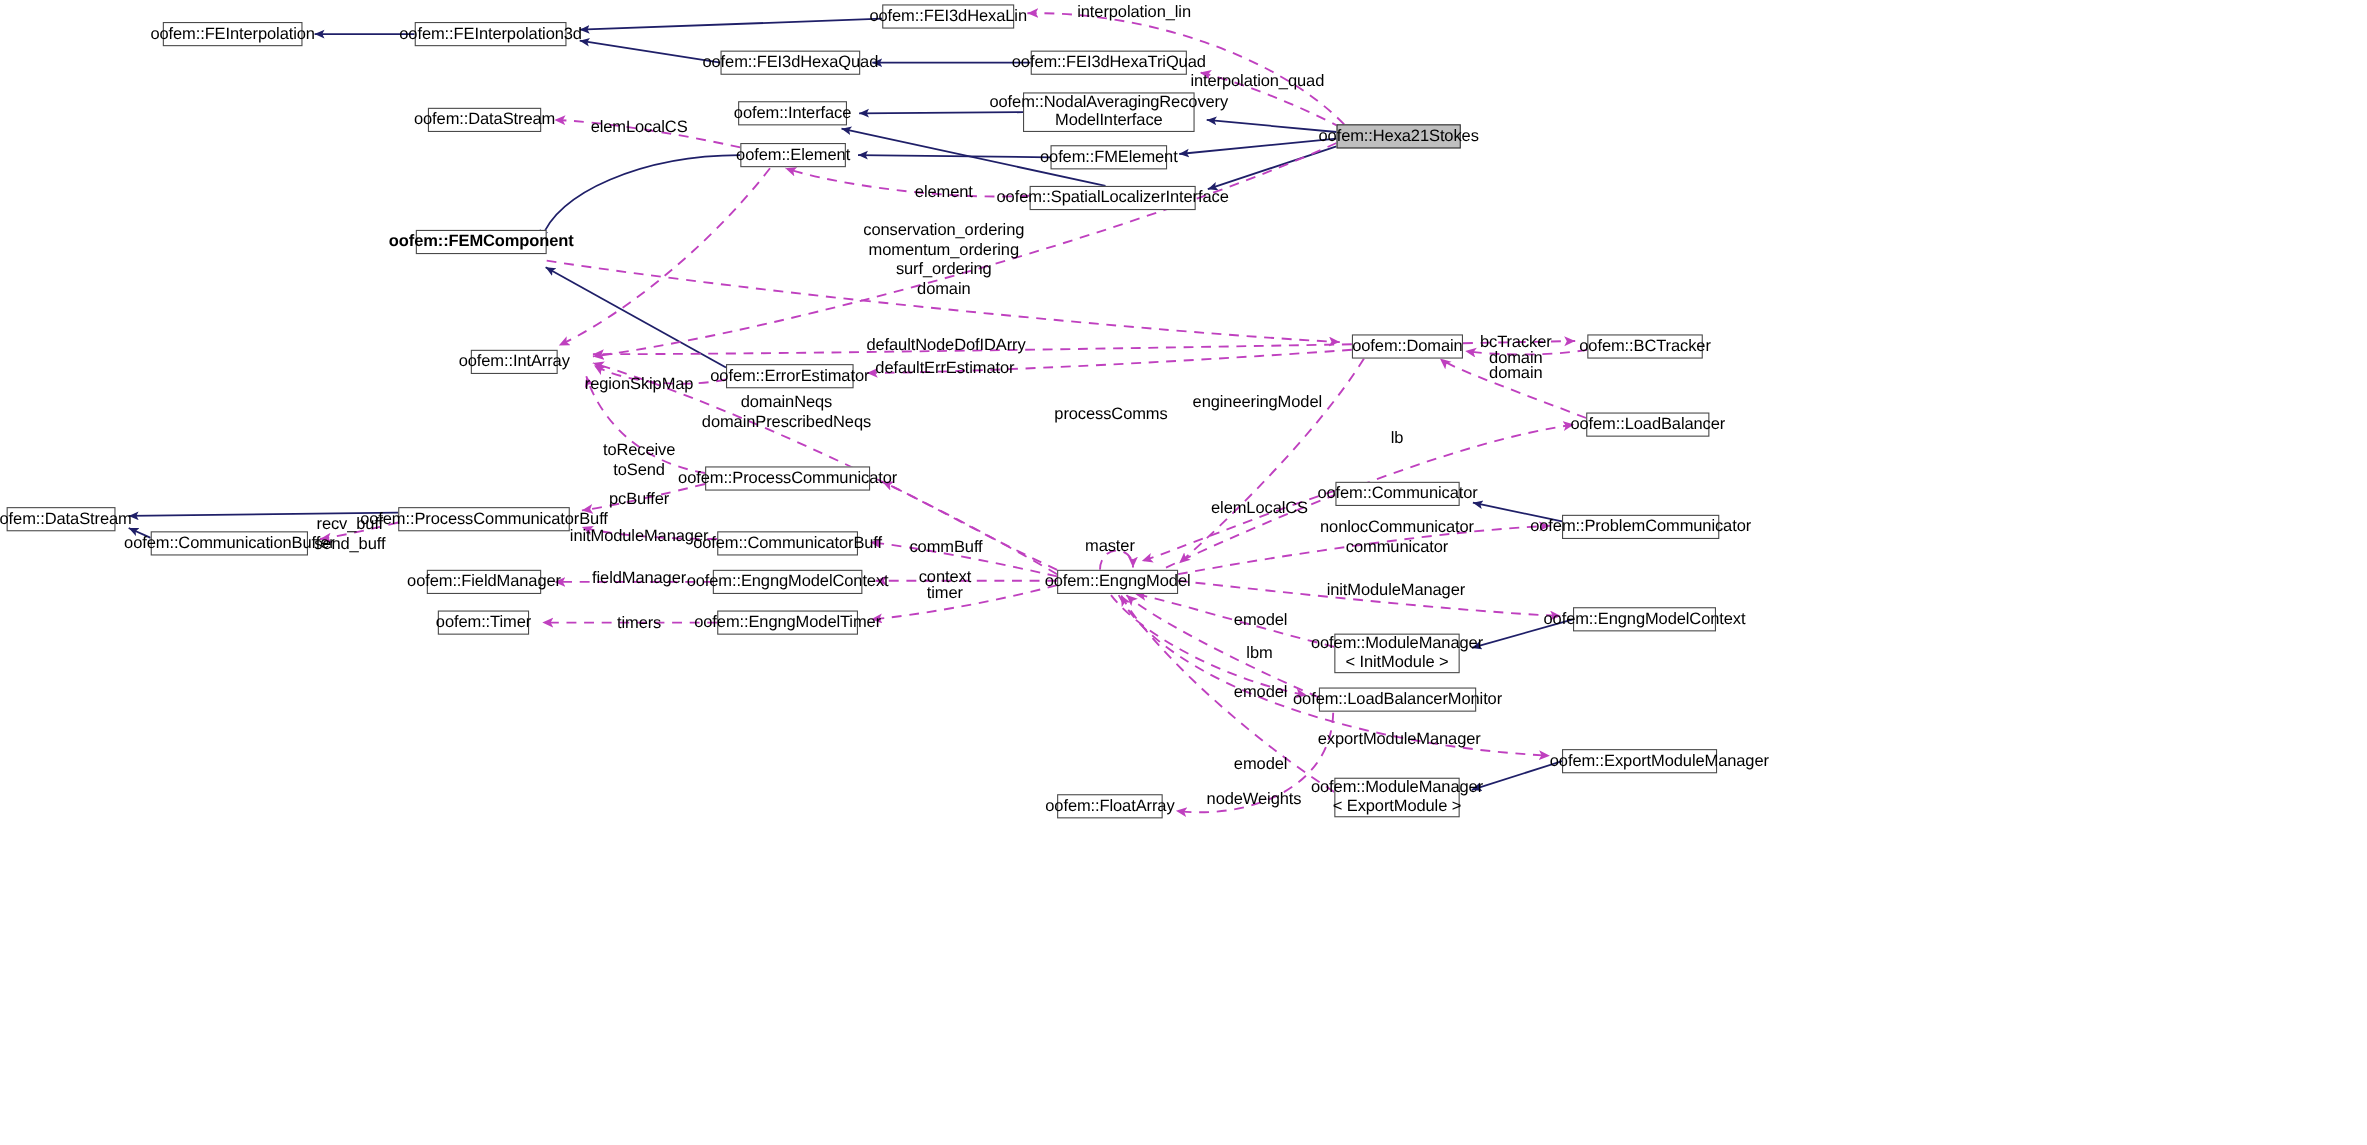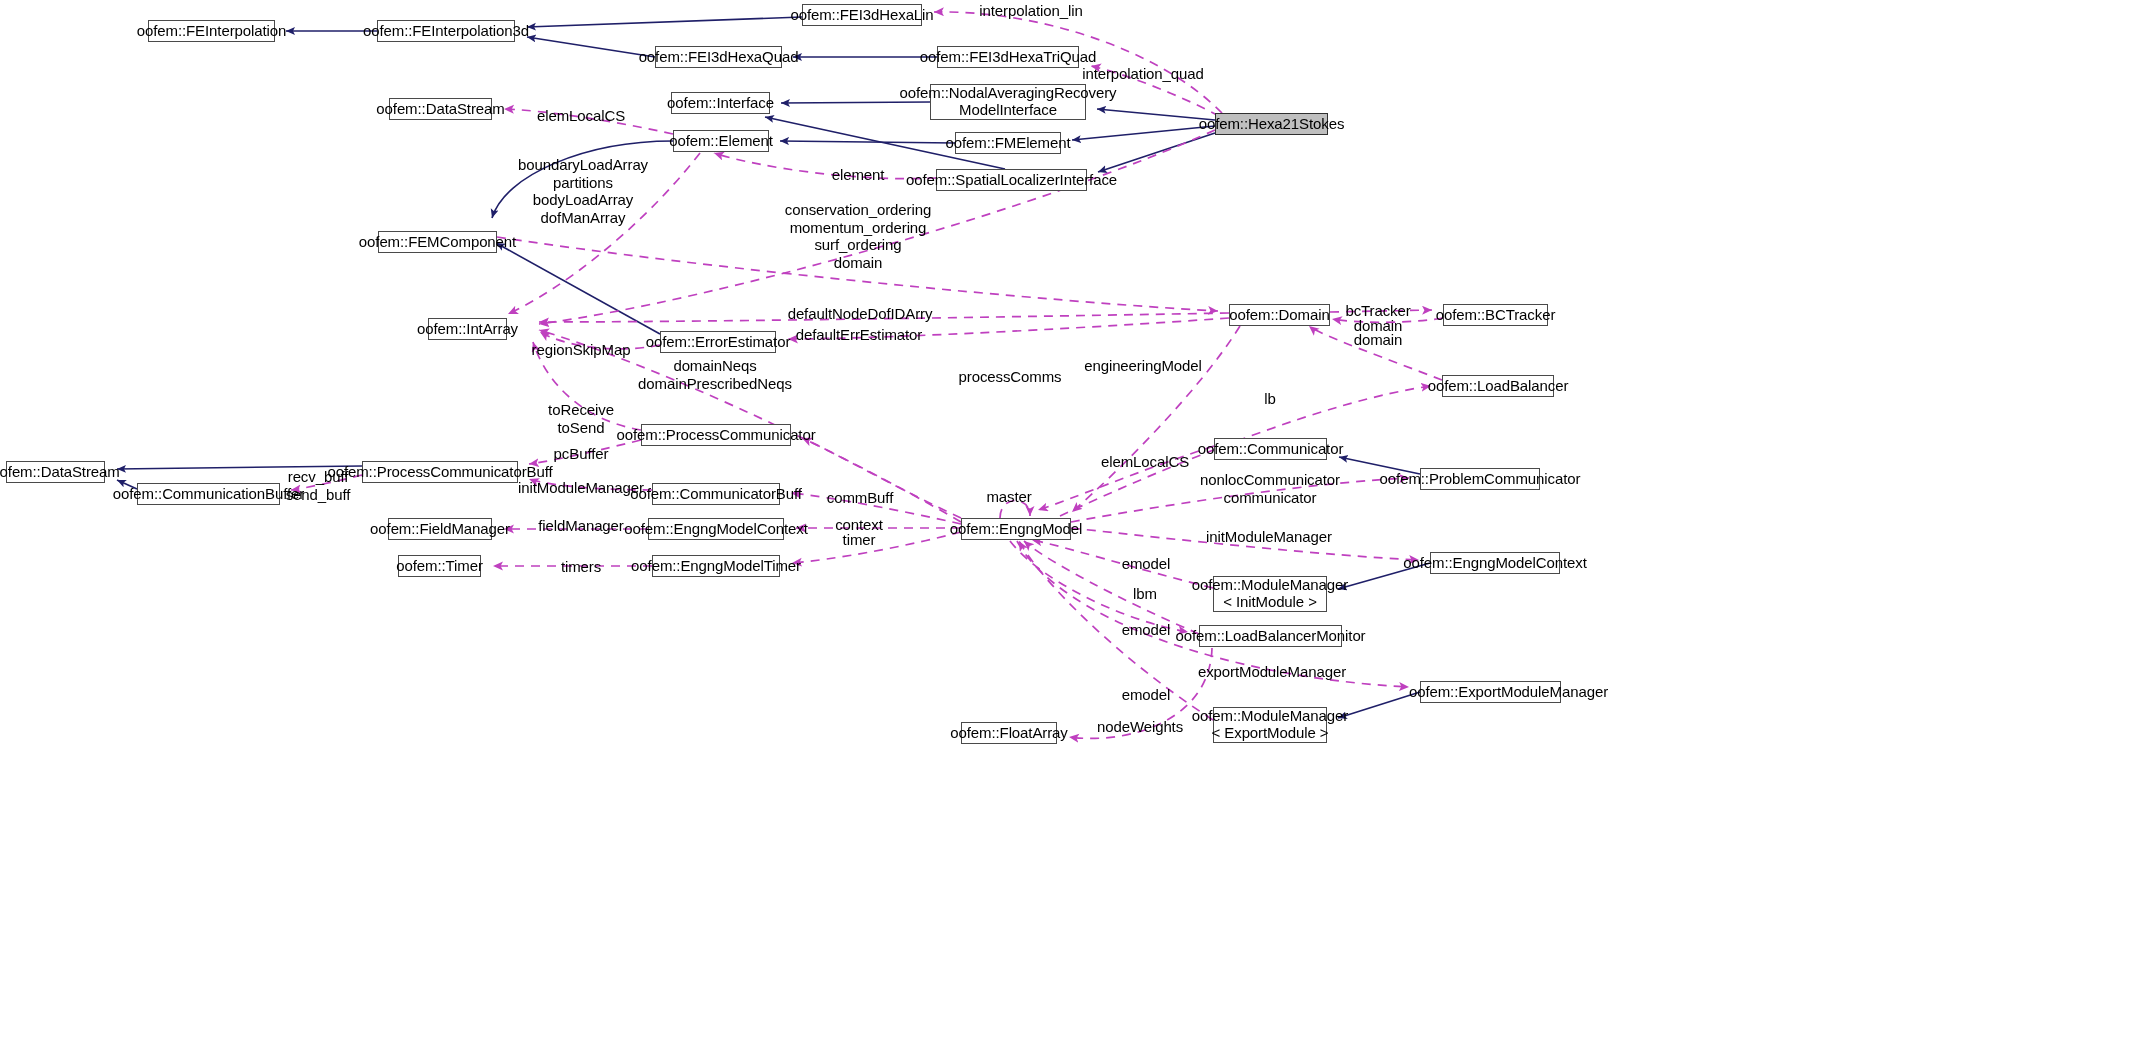--- a/index.html
+++ b/index.html
@@ -199,41 +199,41 @@
 ModelInterface</div>
 
   <div class="node highlight" style="left:1215px;top:113px;width:113px;height:22px;">oofem::Hexa21Stokes</div>
 
   <div class="node" style="left:673px;top:130px;width:96px;height:22px;">oofem::Element</div>
 
   <div class="node" style="left:955px;top:132px;width:106px;height:22px;">oofem::FMElement</div>
 
   <div class="node" style="left:936px;top:169px;width:151px;height:22px;">oofem::SpatialLocalizerInterface</div>
 
-  <div class="node" style="left:378px;top:231px;width:119px;height:22px;">oofem::FEMComponent</div>
+  <div class="node" style="left:378px;top:209px;width:119px;height:22px;font-weight:bold;">oofem::FEMComponent</div>
 
   <div class="node" style="left:428px;top:318px;width:79px;height:22px;">oofem::IntArray</div>
 
   <div class="node" style="left:660px;top:331px;width:116px;height:22px;">oofem::ErrorEstimator</div>
 
   <div class="node" style="left:1229px;top:304px;width:101px;height:22px;">oofem::Domain</div>
 
   <div class="node" style="left:1443px;top:304px;width:105px;height:22px;">oofem::BCTracker</div>
 
   <div class="node" style="left:1442px;top:375px;width:112px;height:22px;">oofem::LoadBalancer</div>
 
   <div class="node" style="left:641px;top:424px;width:150px;height:22px;">oofem::ProcessCommunicator</div>
 
   <div class="node" style="left:1214px;top:438px;width:113px;height:22px;">oofem::Communicator</div>
 
   <div class="node" style="left:6px;top:461px;width:99px;height:22px;">oofem::DataStream</div>
 
   <div class="node" style="left:362px;top:461px;width:156px;height:22px;">oofem::ProcessCommunicatorBuff</div>
 
-  <div class="node" style="left:1420px;top:468px;width:120px;height:22px;">oofem::ProblemCommunicator</div>
+  <div class="node" style="left:1420px;top:468px;width:143px;height:22px;">oofem::ProblemCommunicator</div>
 
   <div class="node" style="left:137px;top:483px;width:143px;height:22px;">oofem::CommunicationBuffer</div>
 
   <div class="node" style="left:652px;top:483px;width:128px;height:22px;">oofem::CommunicatorBuff</div>
 
   <div class="node" style="left:388px;top:518px;width:104px;height:22px;">oofem::FieldManager</div>
 
   <div class="node" style="left:648px;top:518px;width:136px;height:22px;">oofem::EngngModelContext</div>
 
   <div class="node" style="left:961px;top:518px;width:110px;height:22px;">oofem::EngngModel</div>
@@ -252,24 +252,20 @@
   <div class="node" style="left:1420px;top:681px;width:141px;height:22px;padding-left:41px;">oofem::ExportModuleManager</div>
 
   <div class="node" style="left:1213px;top:707px;width:114px;height:36px;">oofem::ModuleManager
 &lt; ExportModule &gt;</div>
 
   <div class="node" style="left:961px;top:722px;width:96px;height:22px;">oofem::FloatArray</div>
 
   <div class="edge-label" style="left:1031px;top:2px;">interpolation_lin</div>
   <div class="edge-label" style="left:1143px;top:65px;">interpolation_quad</div>
   <div class="edge-label" style="left:581px;top:107px;">elemLocalCS</div>
-  <div class="edge-label" style="left:583px;top:156px;">boundaryLoadArray
-partitions
-bodyLoadArray
-dofManArray</div>
   <div class="edge-label" style="left:858px;top:166px;">element</div>
   <div class="edge-label" style="left:858px;top:201px;">conservation_ordering
 momentum_ordering
 surf_ordering</div>
   <div class="edge-label" style="left:858px;top:254px;">domain</div>
   <div class="edge-label" style="left:860px;top:305px;">defaultNodeDofIDArry</div>
   <div class="edge-label" style="left:859px;top:326px;">defaultErrEstimator</div>
   <div class="edge-label" style="left:581px;top:341px;">regionSkipMap</div>
   <div class="edge-label" style="left:1143px;top:357px;">engineeringModel</div>
   <div class="edge-label" style="left:715px;top:357px;">domainNeqs

